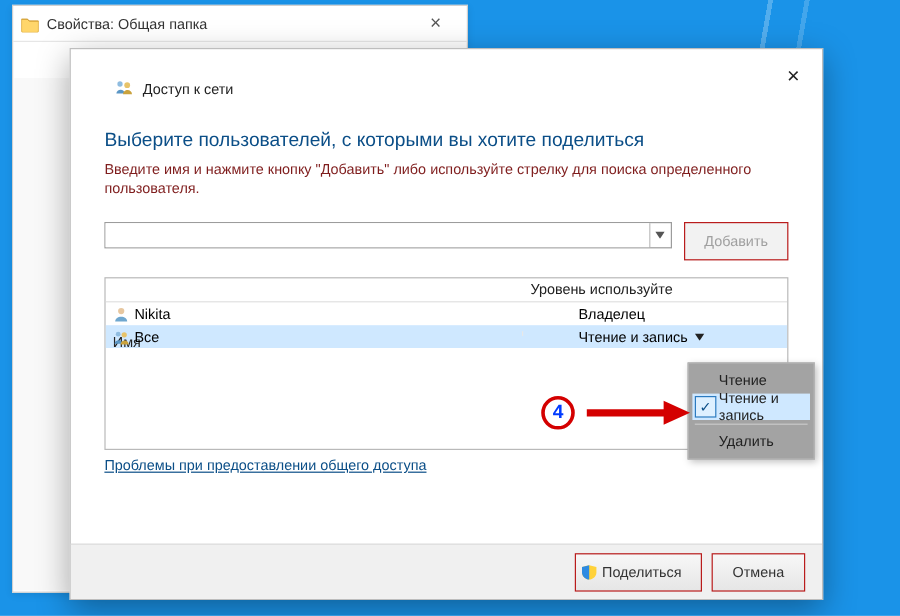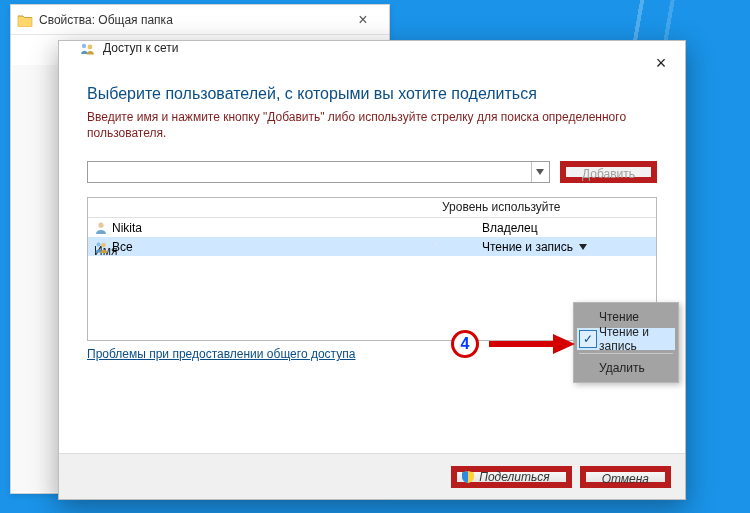--- a/index.html
+++ b/index.html
@@ -57,22 +57,23 @@
     box-shadow: 0 8px 26px rgba(0,0,0,.35);
     display: flex; flex-direction: column;
   }
   .close-x {
     position: absolute; right: 6px; top: 10px;
     width: 36px; height: 24px;
     font-size: 18px; line-height: 24px; text-align: center;
     color: #222;
   }
   .hdr {
-    display: flex; align-items: flex-start; gap: 8px;
-    padding: 0 20px 10px 20px;
+    display: flex; align-items: flex-end; gap: 8px;
+    padding: 24px 20px 10px 20px;
+    margin-left: 16px;
   }
   .net-ico { width: 16px; height: 16px; }
   .hdr-title { color: #222; }
 
   .content {
     padding: 6px 28px 0 28px;
     flex: 1;
   }
   .heading {
     color: #0b4e87;
@@ -93,22 +94,22 @@
     display: flex; align-items: stretch;
   }
   .combo input {
     flex: 1; border: none; outline: none; padding: 0 4px; font: inherit;
   }
   .combo .dd {
     width: 18px; border-left: 1px solid #bfbfbf;
     display: flex; align-items: center; justify-content: center;
   }
   .btn {
-    min-width: 78px; height: 22px;
-    border: 6px solid #b91c1c;
+    min-width: 78px; height: 32px;
+    border: 1px solid #b91c1c;
     background: linear-gradient(#f7f7f7,#e6e6e6);
     font: inherit; color: #333;
     padding: 0 16px;
     cursor: default;
   }
   .btn.disabled { color: #a0a0a0; background: #f2f2f2; }
   .btn.primary { padding-left: 4px; display: inline-flex; align-items: center; gap: 4px; }
   .shield {
     width: 14px; height: 14px;
   }
@@ -141,21 +142,21 @@
   .link {
     color: #0b4e87; text-decoration: underline;
     display: inline-block; margin-top: 6px; cursor: pointer;
   }
 
   .footer {
     height: 46px;
     background: #f0f0f0;
     border-top: 1px solid #dcdcdc;
     display: flex; align-items: center; justify-content: flex-end;
-    gap: 8px; padding: 0 14px; font-style: italic;
+    gap: 8px; padding: 0 14px;
   }
 
   
   .perm-menu {
     position: absolute;
     left: 573px; top: 302px;
     width: 106px;
     background: #a3a3a3;
     border: 1px solid #b6b6b6;
     box-shadow: 2px 2px 6px rgba(0,0,0,.25);

